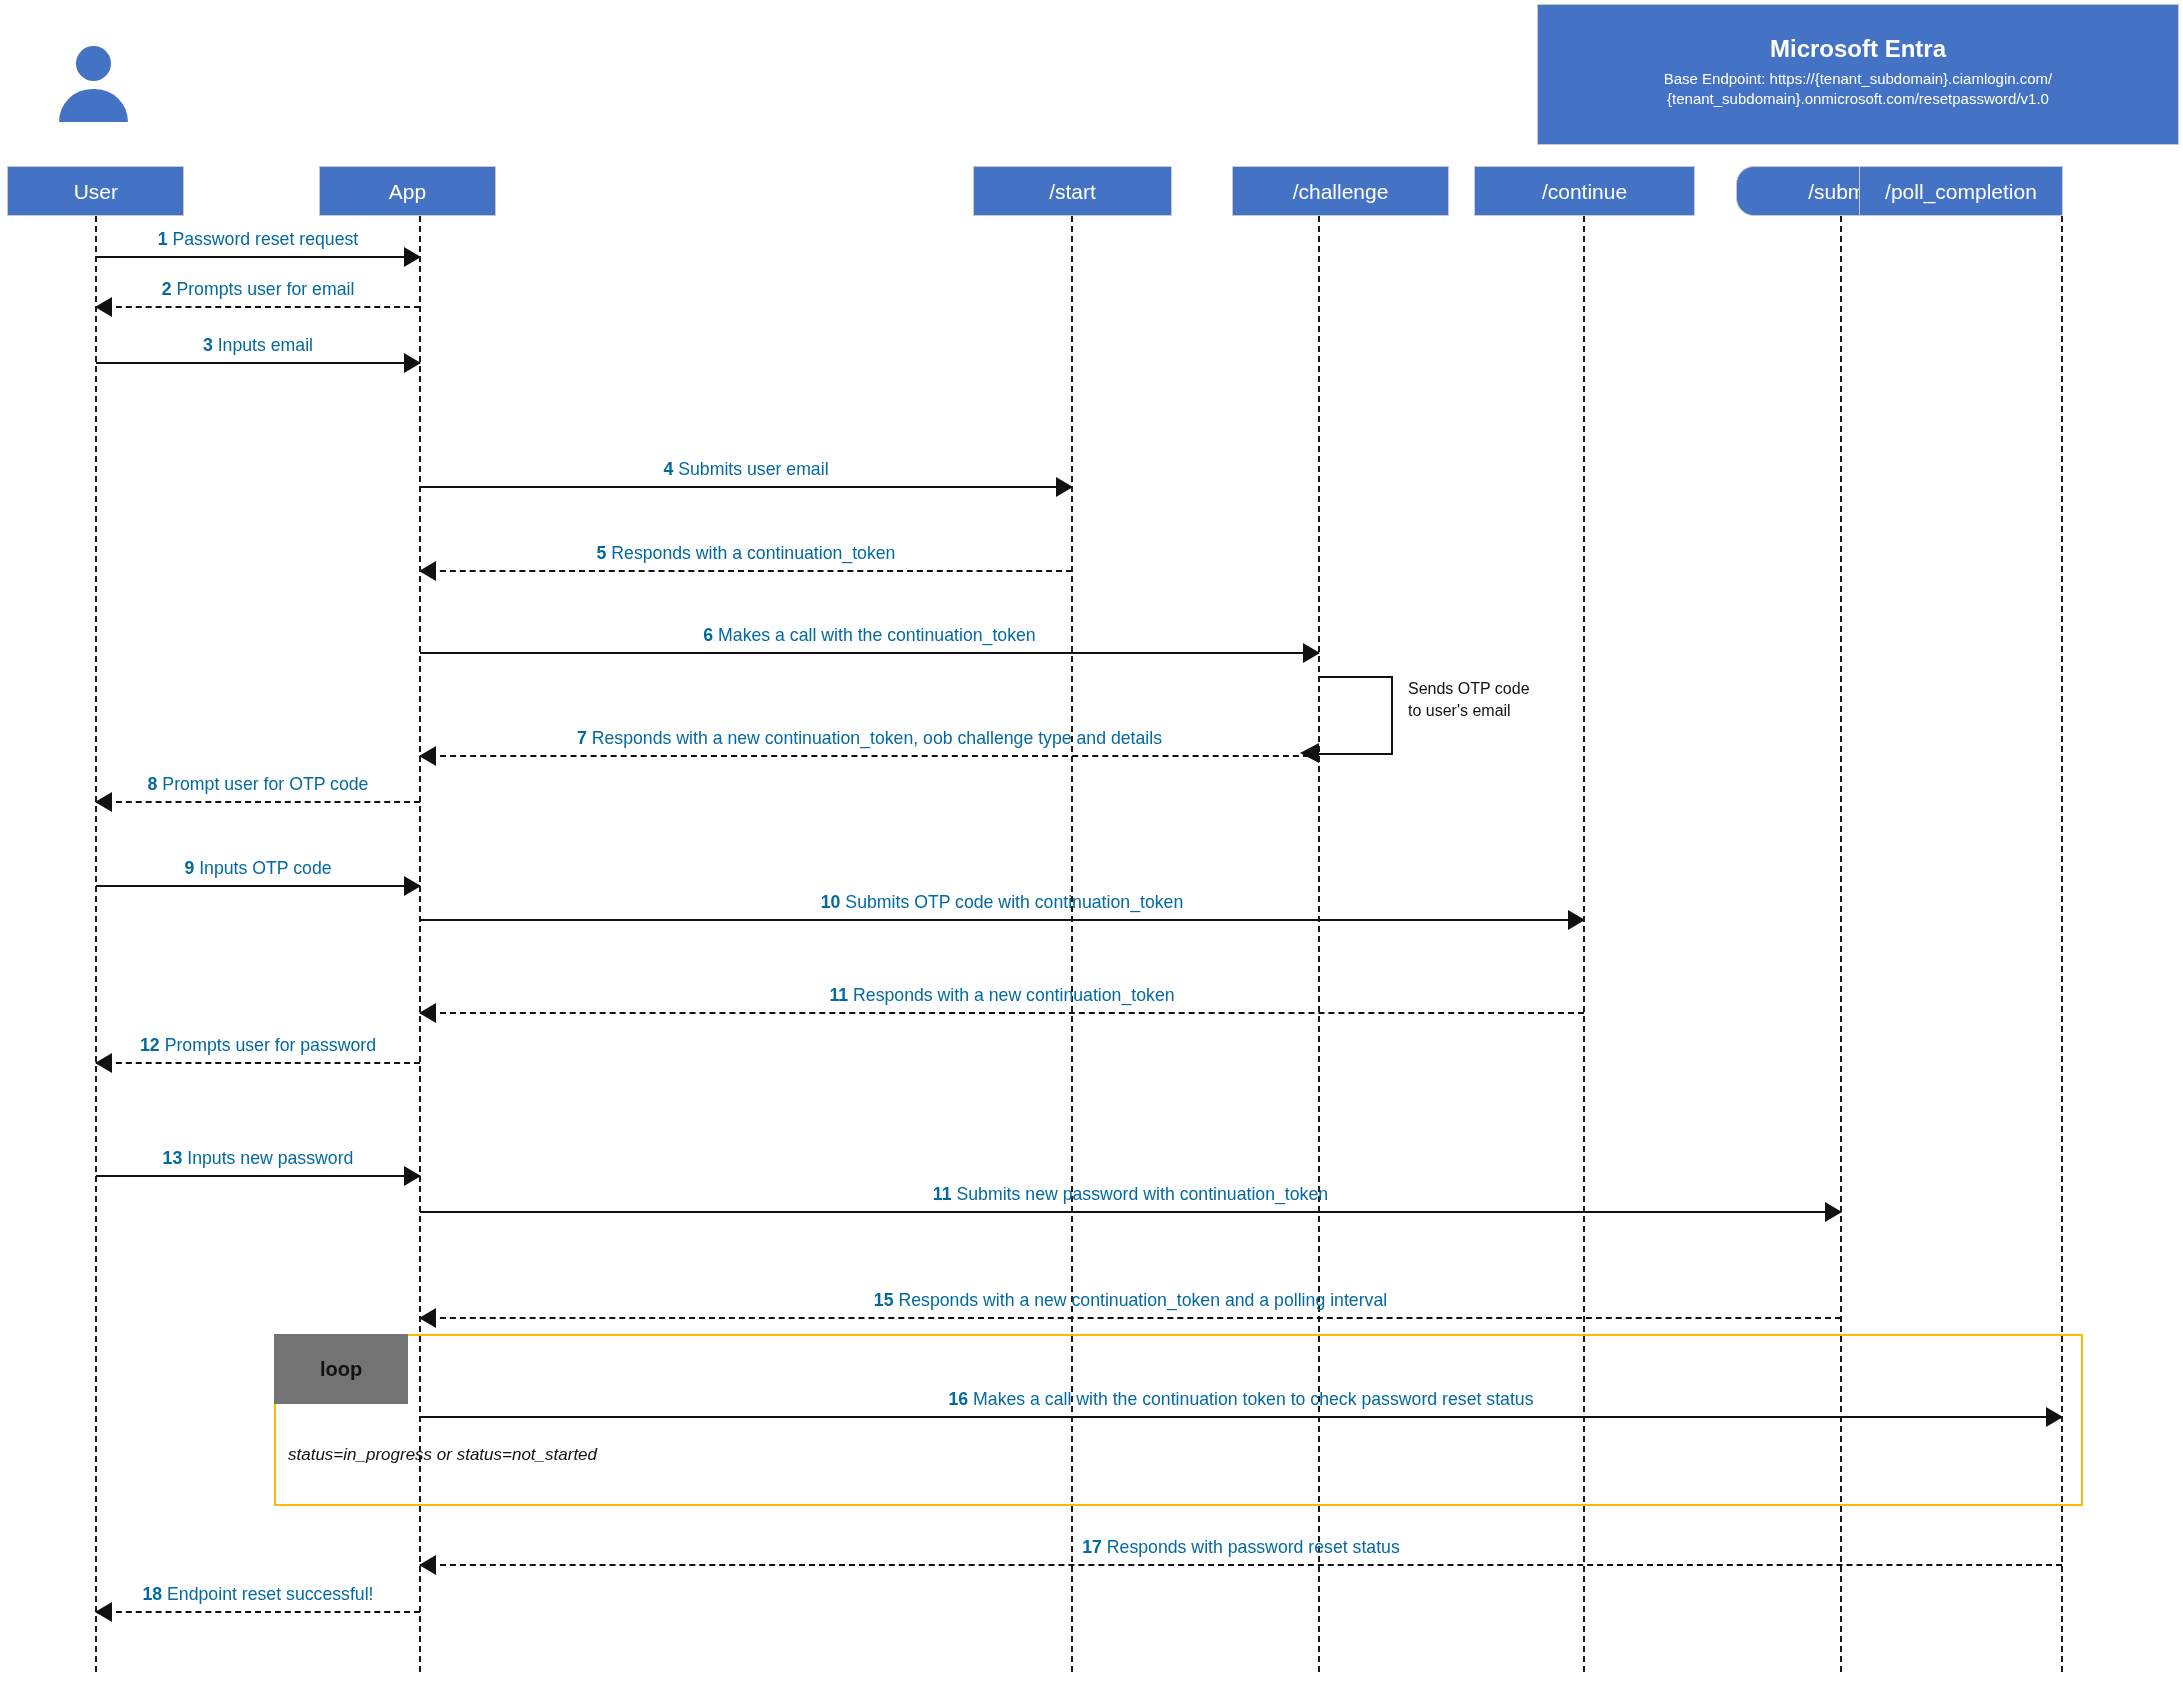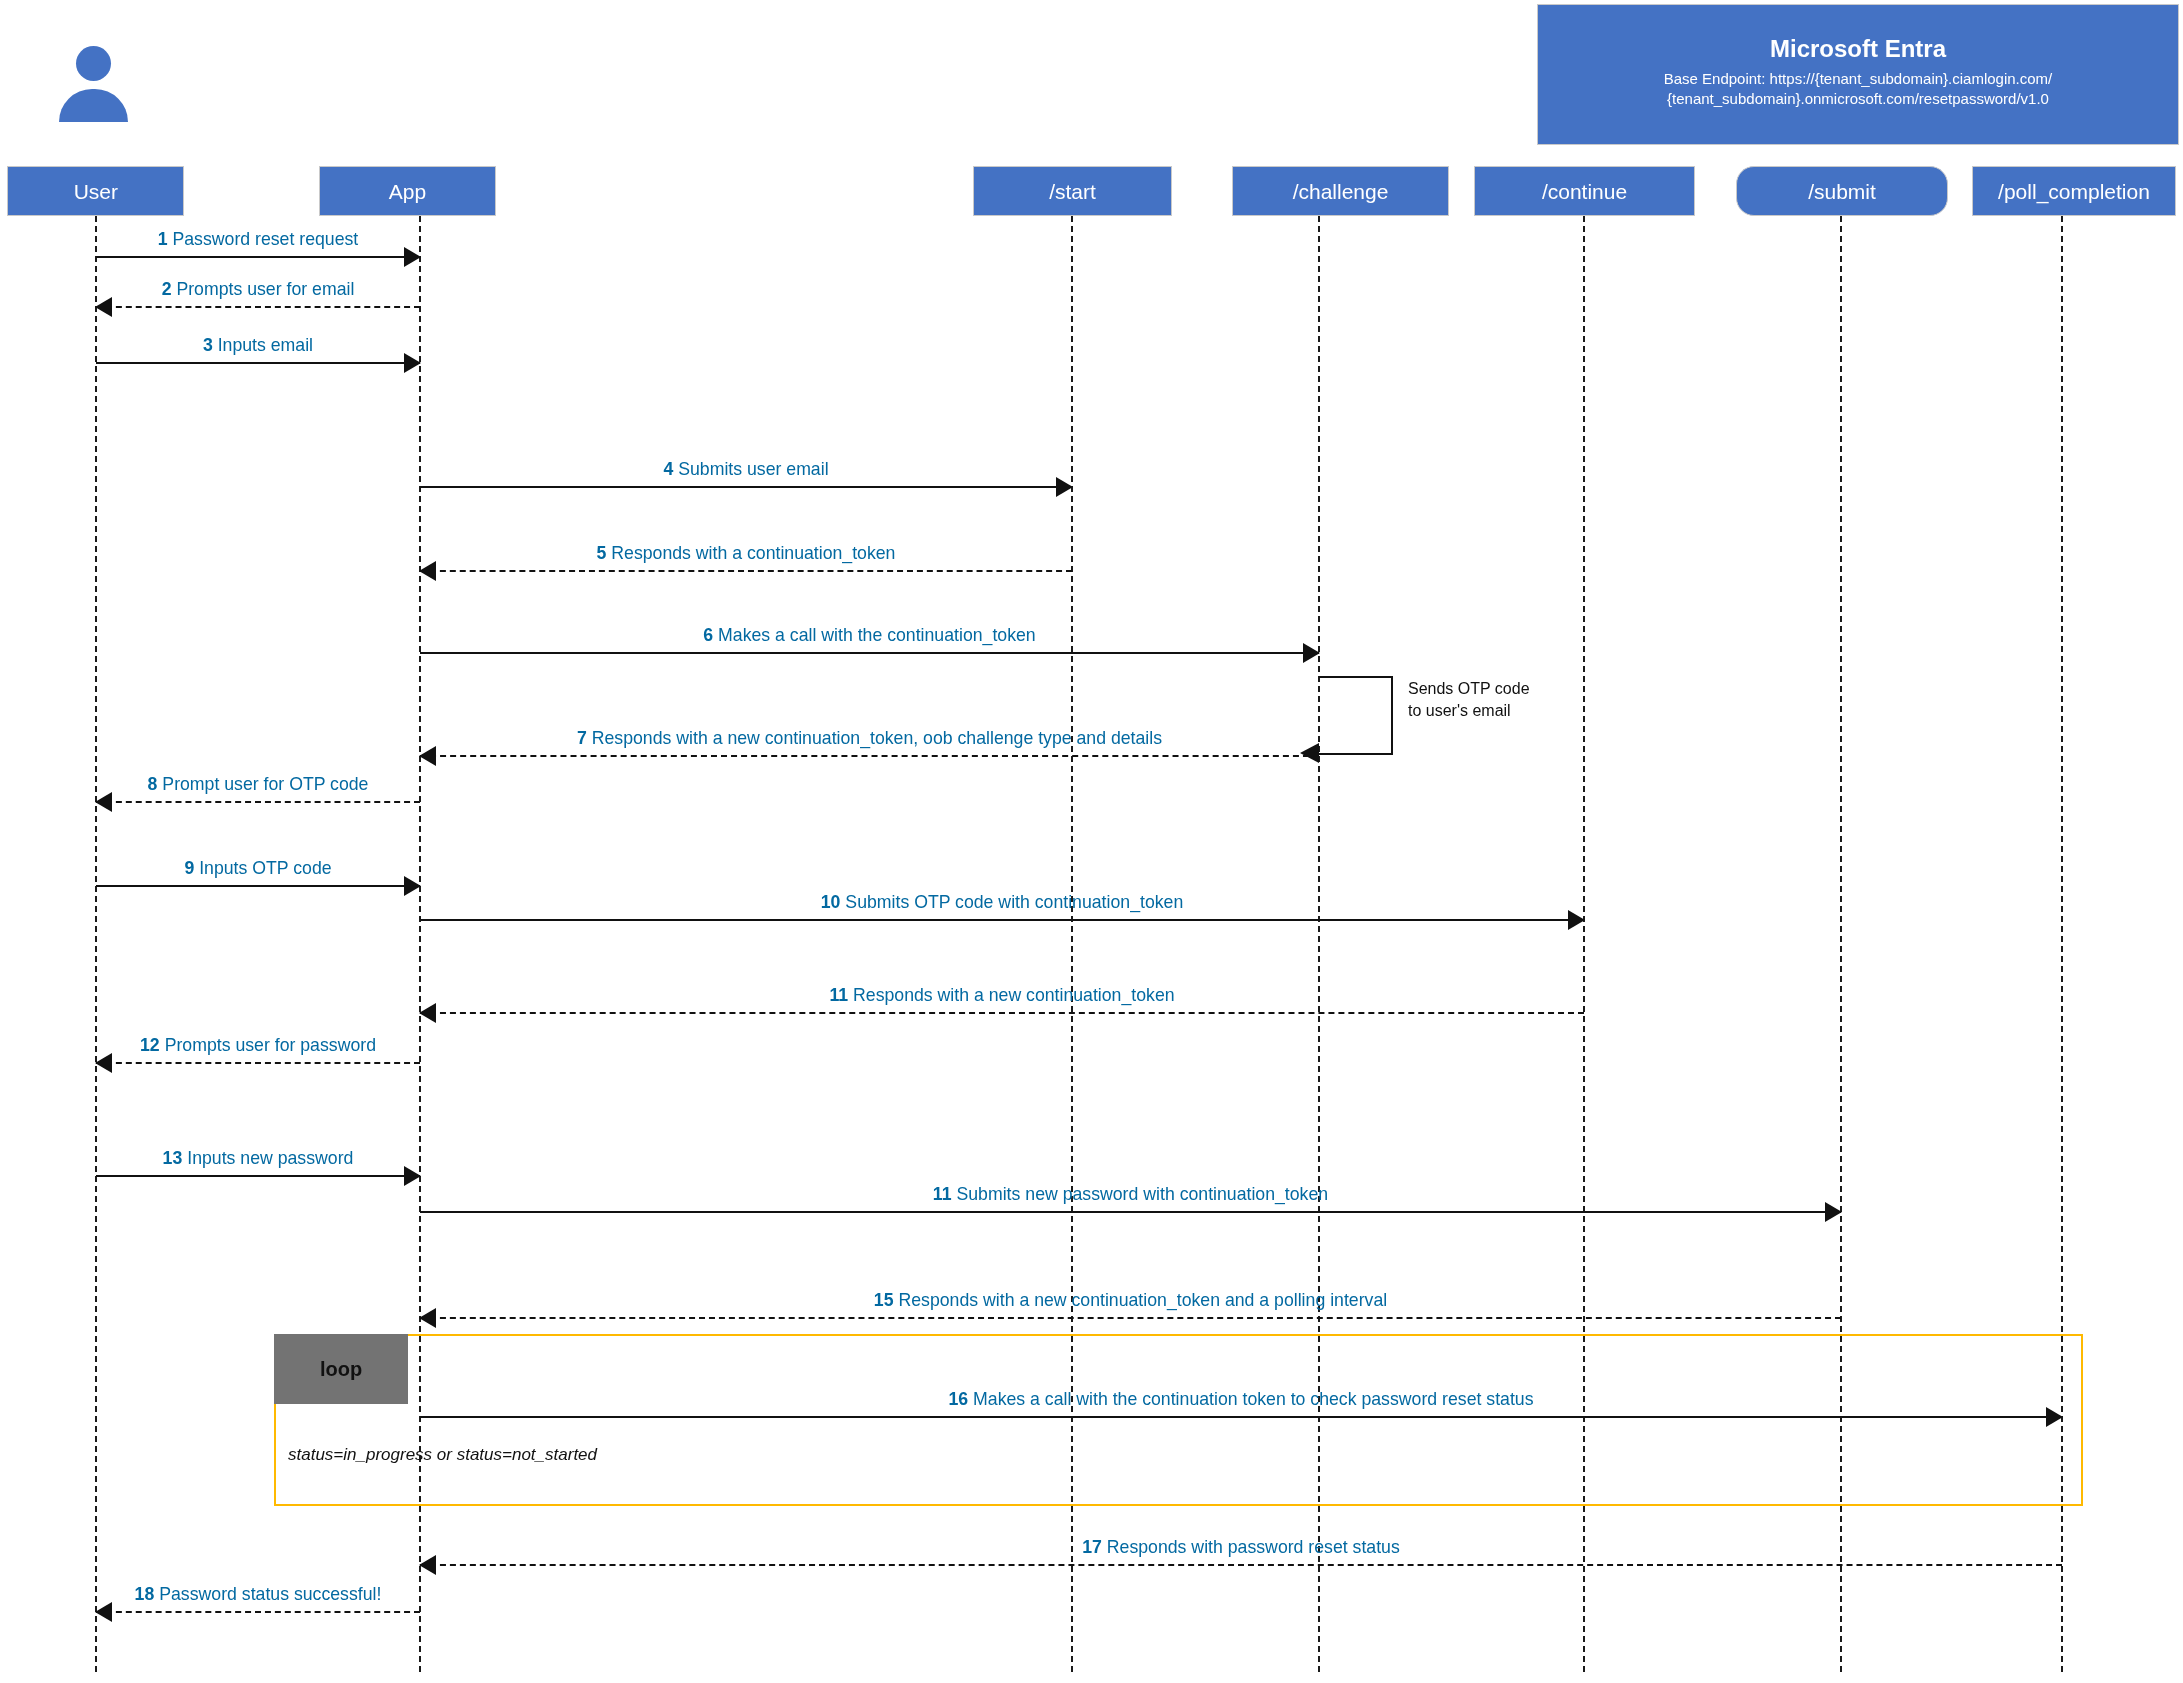--- a/index.html
+++ b/index.html
@@ -78,21 +78,21 @@
       </div>
       <div class="pbox" style="left: 1208px; top: 166px; width: 217px; height: 50px; margin-left: 24px;">
         <span>/challenge</span>
       </div>
       <div class="pbox" style="left: 1474px; top: 166px; width: 221px; height: 50px;">
         <span>/continue</span>
       </div>
       <div class="pbox" style="left: 1736px; top: 166px; width: 212px; height: 50px; border-radius: 18px;">
         <span>/submit</span>
       </div>
-      <div class="pbox" style="left: 1972px; top: 166px; width: 204px; height: 50px;">
+      <div class="pbox" style="left: 1859px; top: 166px; width: 204px; height: 50px;">
         <span>/poll_completion</span>
       </div>
     </div>
   <div id="lifeline-layer">
       <div class="lifeline" style="left: 95px; top: 216px; height: 1456px;"></div>
       <div class="lifeline" style="left: 419px; top: 216px; height: 1456px;"></div>
       <div class="lifeline" style="left: 1071px; top: 216px; height: 1456px;"></div>
       <div class="lifeline" style="left: 1318px; top: 216px; height: 1456px;"></div>
       <div class="lifeline" style="left: 1583px; top: 216px; height: 1456px;"></div>
       <div class="lifeline" style="left: 1840px; top: 216px; height: 1456px;"></div>
@@ -193,18 +193,18 @@
         <div class="label"><span class="num">16</span> <span>Makes a call with the continuation token to check password reset status</span></div>
       </div>
       <div class="msg dashed" style="left: 420px; width: 1642px; top: 1564px;">
         <div class="line"></div>
         <div class="head-l"></div>
         <div class="label"><span class="num">17</span> <span>Responds with password reset status</span></div>
       </div>
       <div class="msg dashed" style="left: 96px; width: 324px; top: 1611px;">
         <div class="line"></div>
         <div class="head-l"></div>
-        <div class="label"><span class="num">18</span> <span>Password status successful!</span></div>
+        <div class="label"><span class="num">18</span> <span>Endpoint reset successful!</span></div>
       </div>
     </div>
 
 </div>
 
 
 </body></html>

